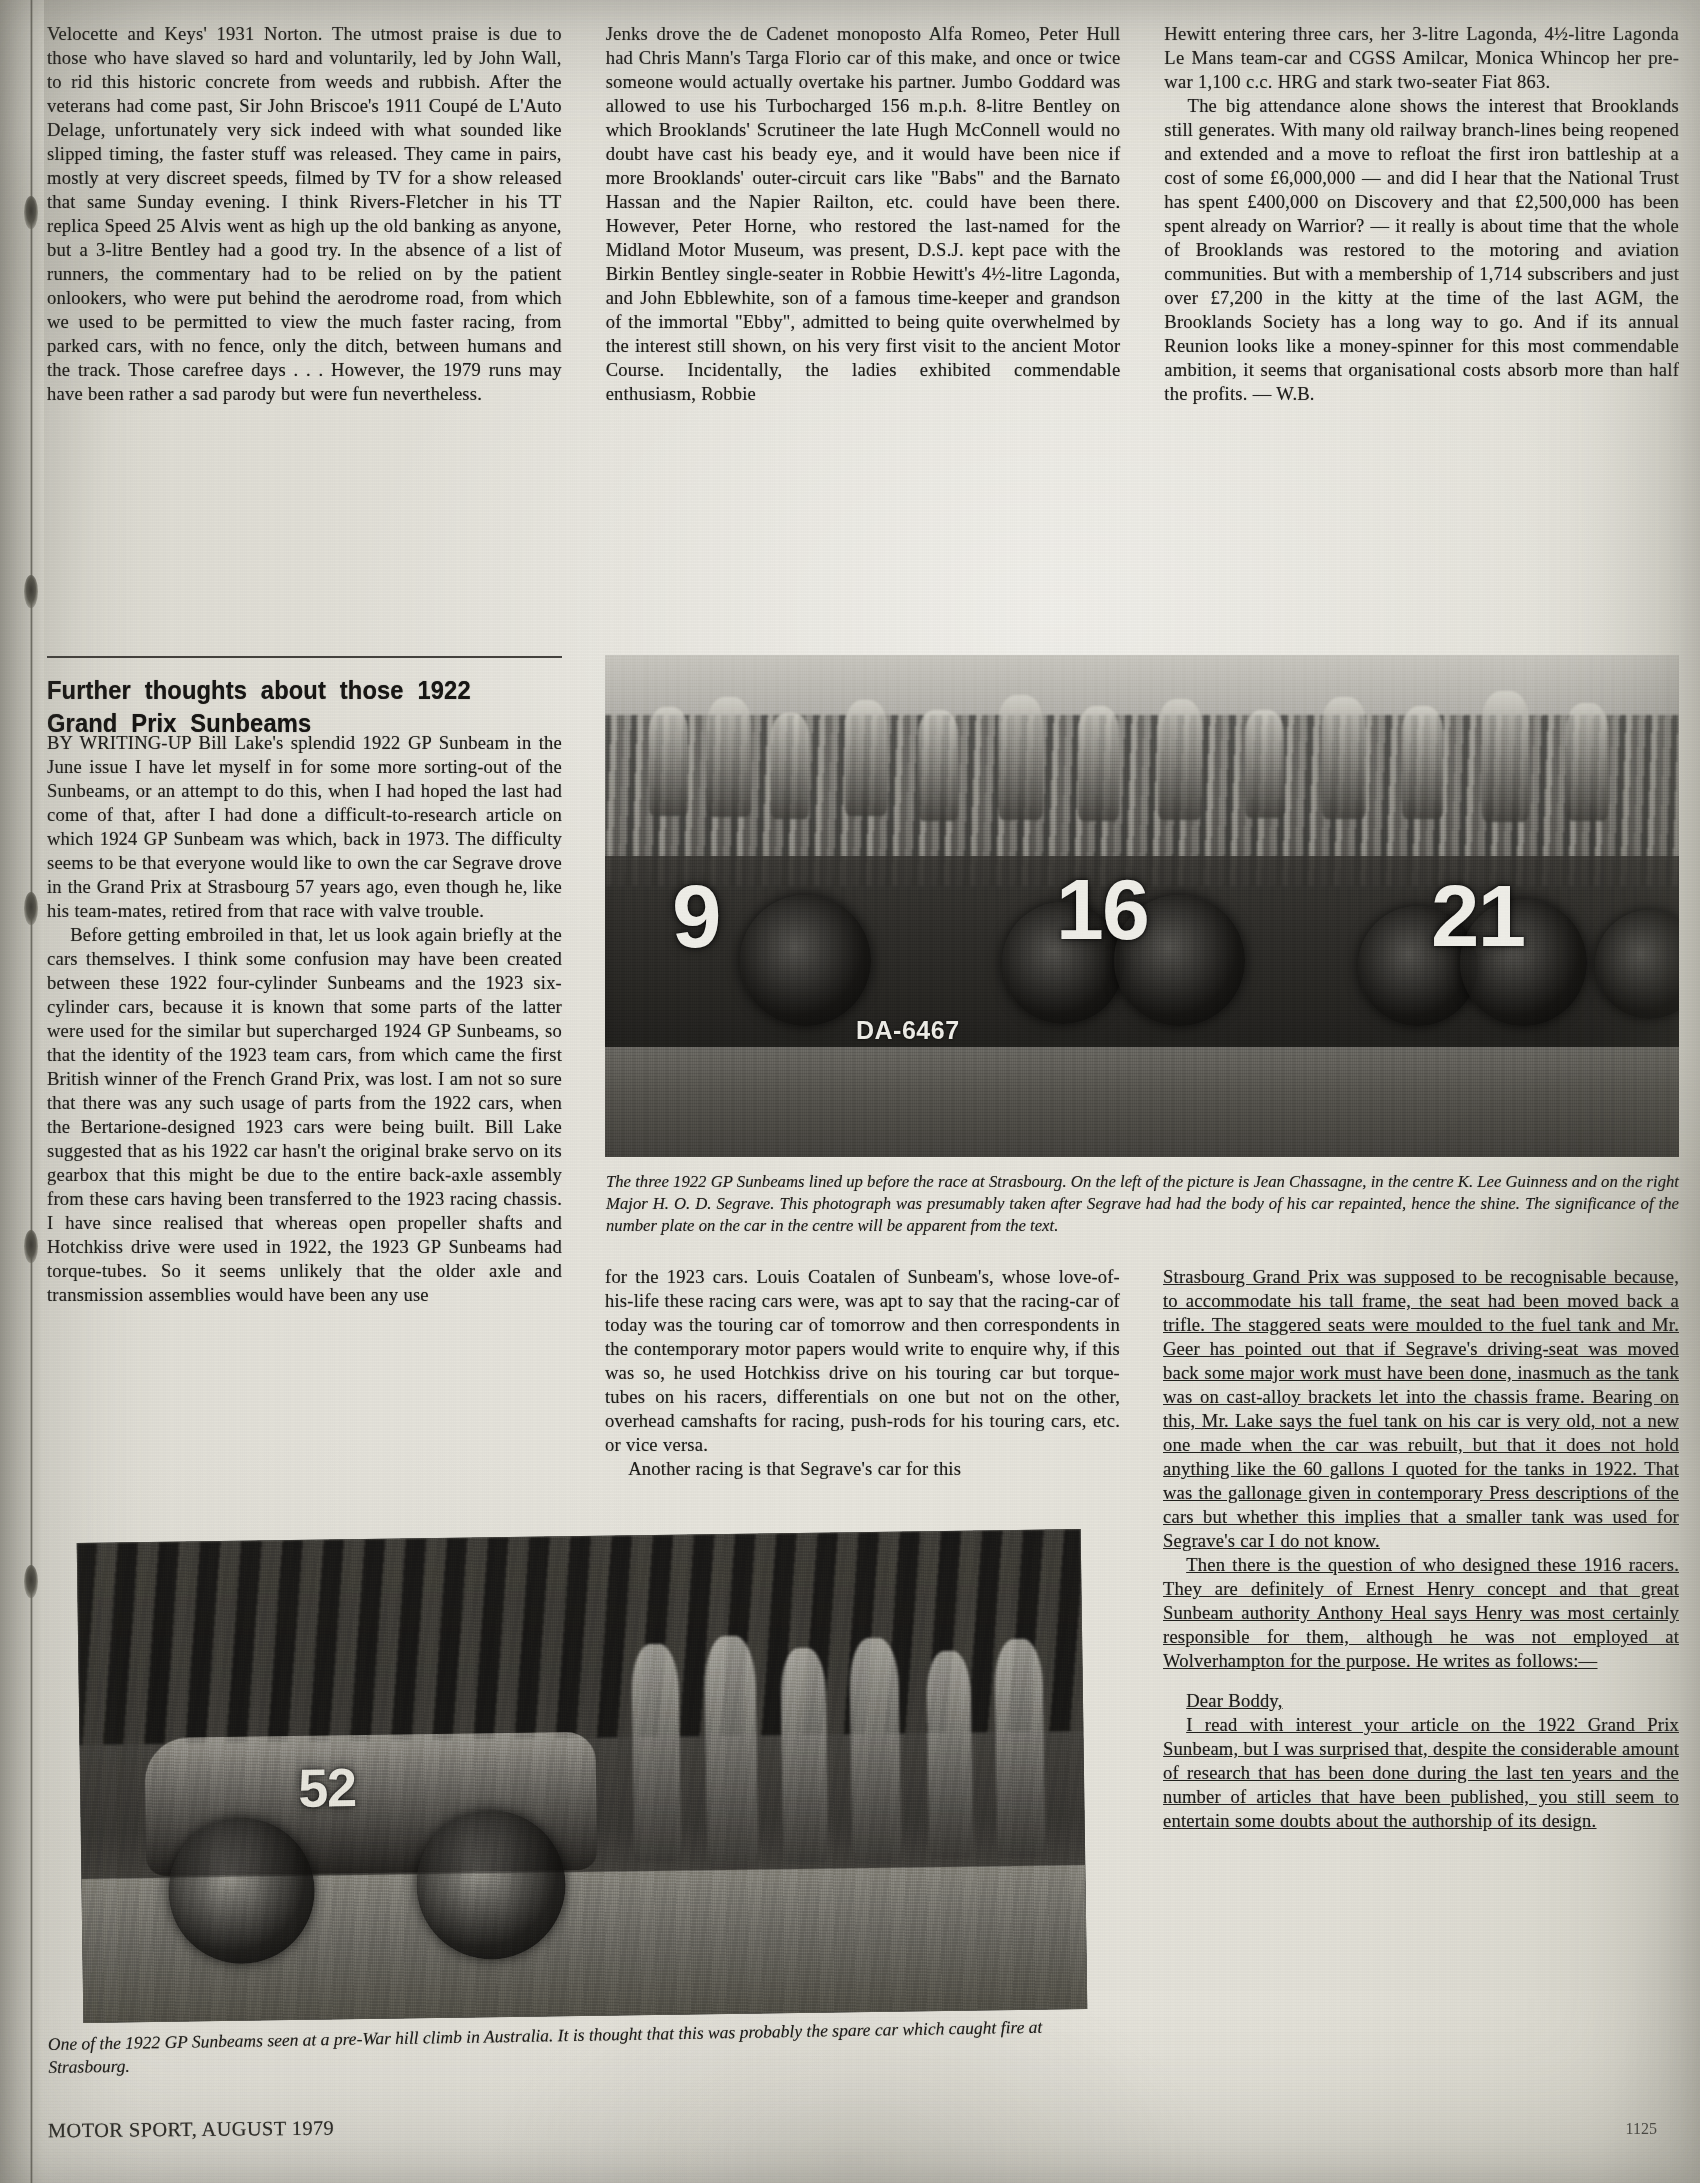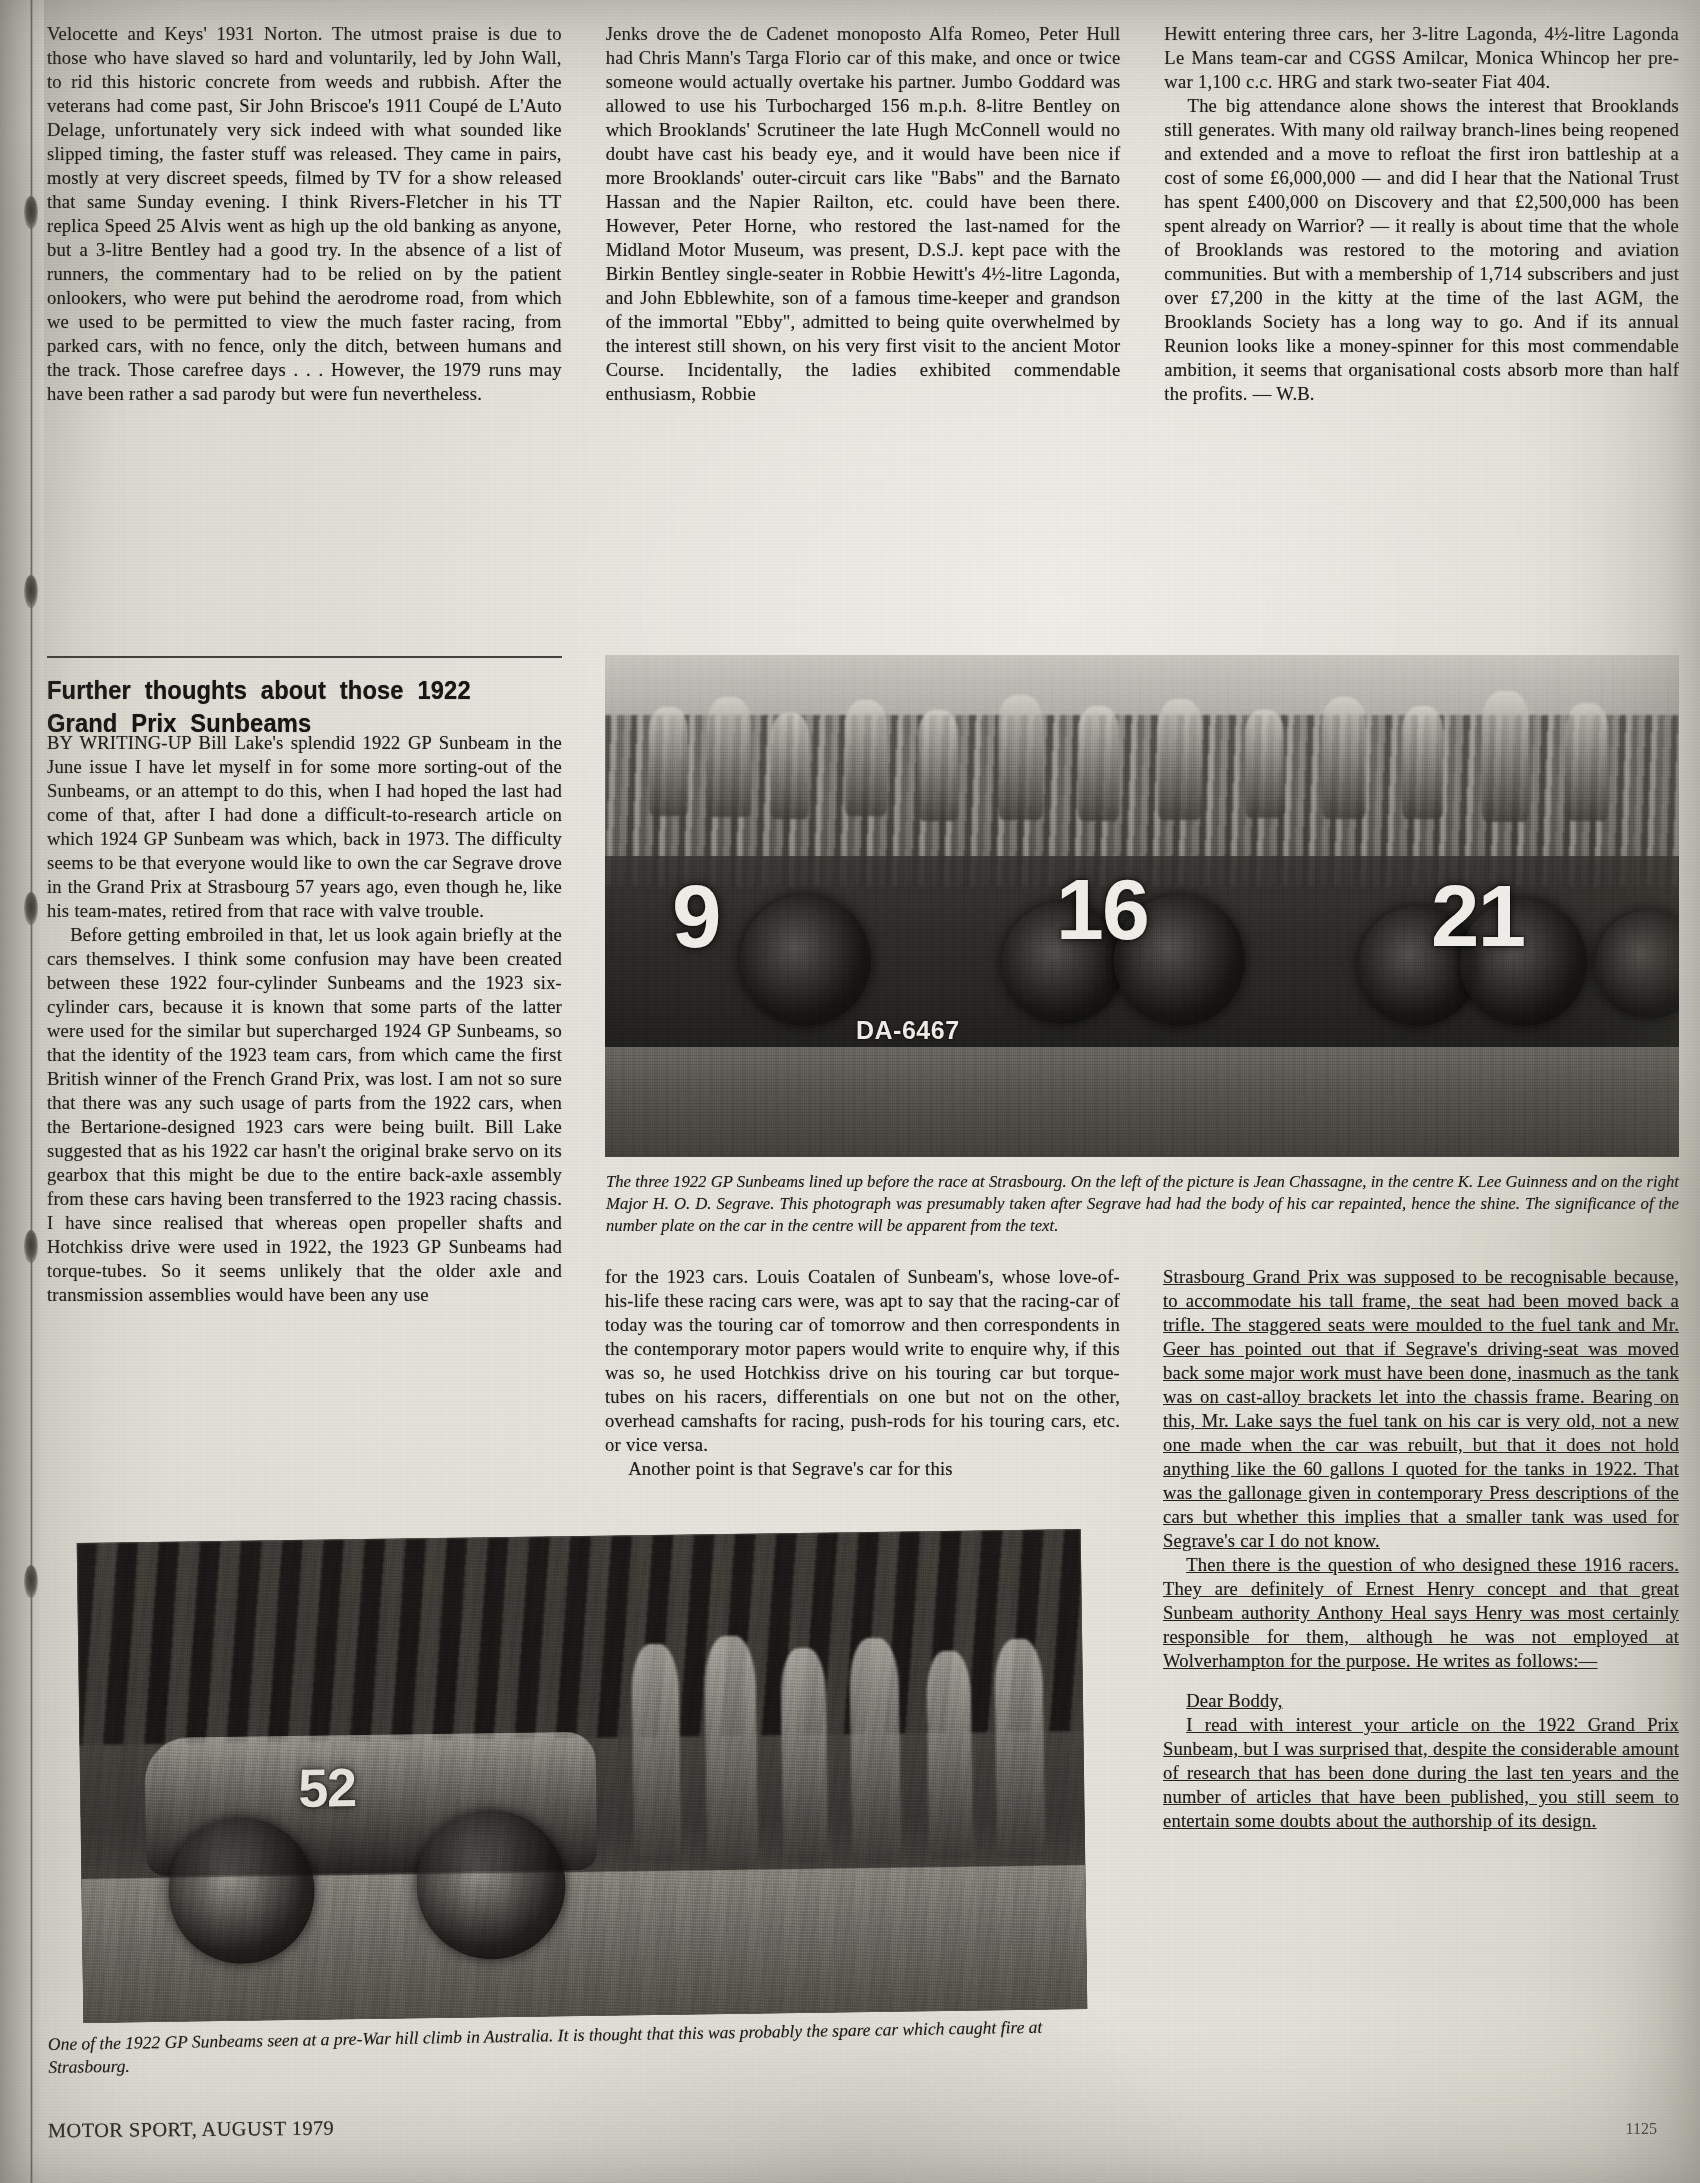--- a/index.html
+++ b/index.html
@@ -222,21 +222,21 @@
 
   <div class="cols">
     <div class="colwrap">
       <div class="col">
         <p class="body noindent">Velocette and Keys' 1931 Norton. The utmost praise is due to those who have slaved so hard and voluntarily, led by John Wall, to rid this historic concrete from weeds and rubbish. After the veterans had come past, Sir John Briscoe's 1911 Coupé de L'Auto Delage, unfortunately very sick indeed with what sounded like slipped timing, the faster stuff was released. They came in pairs, mostly at very discreet speeds, filmed by TV for a show released that same Sunday evening. I think Rivers-Fletcher in his TT replica Speed 25 Alvis went as high up the old banking as anyone, but a 3-litre Bentley had a good try. In the absence of a list of runners, the commentary had to be relied on by the patient onlookers, who were put behind the aerodrome road, from which we used to be permitted to view the much faster racing, from parked cars, with no fence, only the ditch, between humans and the track. Those carefree days . . . However, the 1979 runs may have been rather a sad parody but were fun nevertheless.</p>
       </div>
       <div class="col">
         <p class="body noindent">Jenks drove the de Cadenet monoposto Alfa Romeo, Peter Hull had Chris Mann's Targa Florio car of this make, and once or twice someone would actually overtake his partner. Jumbo Goddard was allowed to use his Turbocharged 156 m.p.h. 8-litre Bentley on which Brooklands' Scrutineer the late Hugh McConnell would no doubt have cast his beady eye, and it would have been nice if more Brooklands' outer-circuit cars like "Babs" and the Barnato Hassan and the Napier Railton, etc. could have been there. However, Peter Horne, who restored the last-named for the Midland Motor Museum, was present, D.S.J. kept pace with the Birkin Bentley single-seater in Robbie Hewitt's 4½-litre Lagonda, and John Ebblewhite, son of a famous time-keeper and grandson of the immortal "Ebby", admitted to being quite overwhelmed by the interest still shown, on his very first visit to the ancient Motor Course. Incidentally, the ladies exhibited commendable enthusiasm, Robbie</p>
       </div>
       <div class="col">
-        <p class="body noindent">Hewitt entering three cars, her 3-litre Lagonda, 4½-litre Lagonda Le Mans team-car and CGSS Amilcar, Monica Whincop her pre-war 1,100 c.c. HRG and stark two-seater Fiat 404.</p>
+        <p class="body noindent">Hewitt entering three cars, her 3-litre Lagonda, 4½-litre Lagonda Le Mans team-car and CGSS Amilcar, Monica Whincop her pre-war 1,100 c.c. HRG and stark two-seater Fiat 863.</p>
         <p class="body indent">The big attendance alone shows the interest that Brooklands still generates. With many old railway branch-lines being reopened and extended and a move to refloat the first iron battleship at a cost of some £6,000,000 — and did I hear that the National Trust has spent £400,000 on Discovery and that £2,500,000 has been spent already on Warrior? — it really is about time that the whole of Brooklands was restored to the motoring and aviation communities. But with a membership of 1,714 subscribers and just over £7,200 in the kitty at the time of the last AGM, the Brooklands Society has a long way to go. And if its annual Reunion looks like a money-spinner for this most commendable ambition, it seems that organisational costs absorb more than half the profits. — W.B.</p>
       </div>
     </div>
   </div>
 
   <div class="abs" style="left:47px; top:640px; width:515px;">
     <div class="rule"></div>
   </div>
   <div class="abs" style="left:605px; top:642px; width:1074px;">
     <div class="rule"></div>
@@ -289,21 +289,21 @@
     <p class="caption">The three 1922 GP Sunbeams lined up before the race at Strasbourg. On the left of the picture is Jean Chassagne, in the centre K. Lee Guinness and on the right Major H. O. D. Segrave. This photograph was presumably taken after Segrave had had the body of his car repainted, hence the shine. The significance of the number plate on the car in the centre will be apparent from the text.</p>
   </div>
 
   <div class="abs" style="left:47px; top:731px; width:515px;">
     <p class="body noindent">BY WRITING-UP Bill Lake's splendid 1922 GP Sunbeam in the June issue I have let myself in for some more sorting-out of the Sunbeams, or an attempt to do this, when I had hoped the last had come of that, after I had done a difficult-to-research article on which 1924 GP Sunbeam was which, back in 1973. The difficulty seems to be that everyone would like to own the car Segrave drove in the Grand Prix at Strasbourg 57 years ago, even though he, like his team-mates, retired from that race with valve trouble.</p>
     <p class="body indent">Before getting embroiled in that, let us look again briefly at the cars themselves. I think some confusion may have been created between these 1922 four-cylinder Sunbeams and the 1923 six-cylinder cars, because it is known that some parts of the latter were used for the similar but supercharged 1924 GP Sunbeams, so that the identity of the 1923 team cars, from which came the first British winner of the French Grand Prix, was lost. I am not so sure that there was any such usage of parts from the 1922 cars, when the Bertarione-designed 1923 cars were being built. Bill Lake suggested that as his 1922 car hasn't the original brake servo on its gearbox that this might be due to the entire back-axle assembly from these cars having been transferred to the 1923 racing chassis. I have since realised that whereas open propeller shafts and Hotchkiss drive were used in 1922, the 1923 GP Sunbeams had torque-tubes. So it seems unlikely that the older axle and transmission assemblies would have been any use</p>
   </div>
 
   <div class="abs" style="left:605px; top:1265px; width:515px;">
     <p class="body noindent">for the 1923 cars. Louis Coatalen of Sunbeam's, whose love-of-his-life these racing cars were, was apt to say that the racing-car of today was the touring car of tomorrow and then correspondents in the contemporary motor papers would write to enquire why, if this was so, he used Hotchkiss drive on his touring car but torque-tubes on his racers, differentials on one but not on the other, overhead camshafts for racing, push-rods for his touring cars, etc. or vice versa.</p>
-    <p class="body indent">Another point is that Segrave's car for this</p>
+    <p class="body indent">Another racing is that Segrave's car for this</p>
   </div>
 
   <div class="abs" style="left:1163px; top:1265px; width:516px;text-decoration:underline;">
     <p class="body noindent">Strasbourg Grand Prix was supposed to be recognisable because, to accommodate his tall frame, the seat had been moved back a trifle. The staggered seats were moulded to the fuel tank and Mr. Geer has pointed out that if Segrave's driving-seat was moved back some major work must have been done, inasmuch as the tank was on cast-alloy brackets let into the chassis frame. Bearing on this, Mr. Lake says the fuel tank on his car is very old, not a new one made when the car was rebuilt, but that it does not hold anything like the 60 gallons I quoted for the tanks in 1922. That was the gallonage given in contemporary Press descriptions of the cars but whether this implies that a smaller tank was used for Segrave's car I do not know.</p>
     <p class="body indent">Then there is the question of who designed these 1916 racers. They are definitely of Ernest Henry concept and that great Sunbeam authority Anthony Heal says Henry was most certainly responsible for them, although he was not employed at Wolverhampton for the purpose. He writes as follows:—</p>
     <p class="body noindent" style="margin-top:16px">Dear Boddy,</p>
     <p class="body indent">I read with interest your article on the 1922 Grand Prix Sunbeam, but I was surprised that, despite the considerable amount of research that has been done during the last ten years and the number of articles that have been published, you still seem to entertain some doubts about the authorship of its design.</p>
   </div>
 
   <div class="abs photo" style="left:80px; top:1536px; width:1004px; height:480px; transform:rotate(-0.8deg);">

